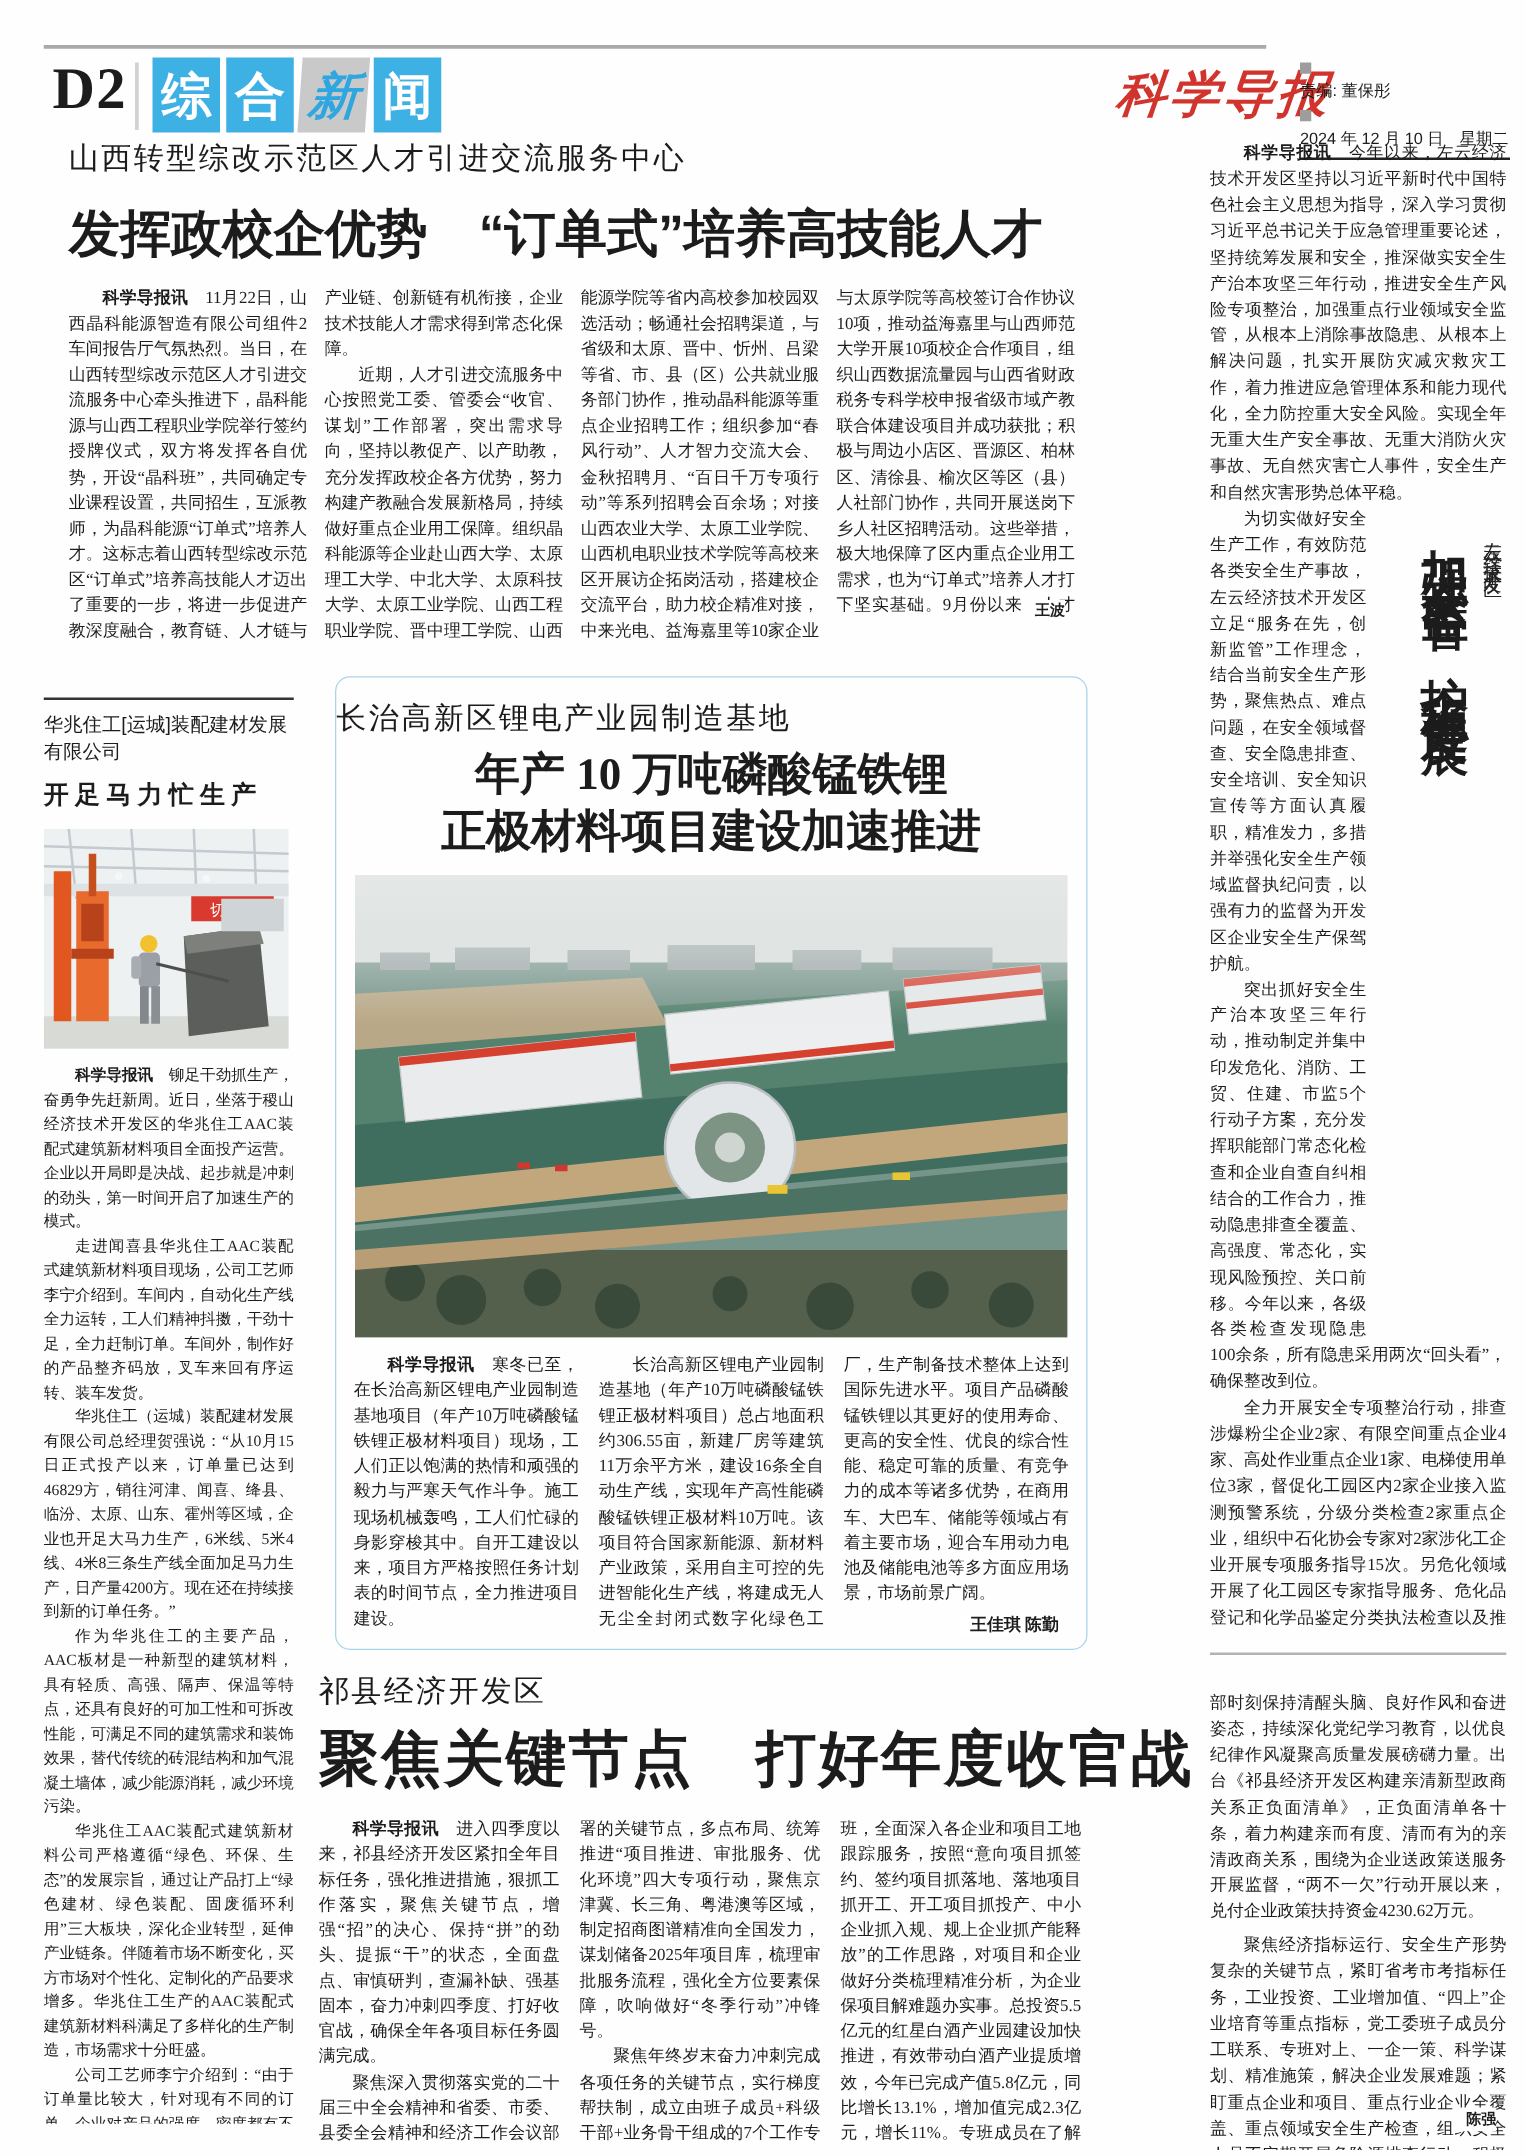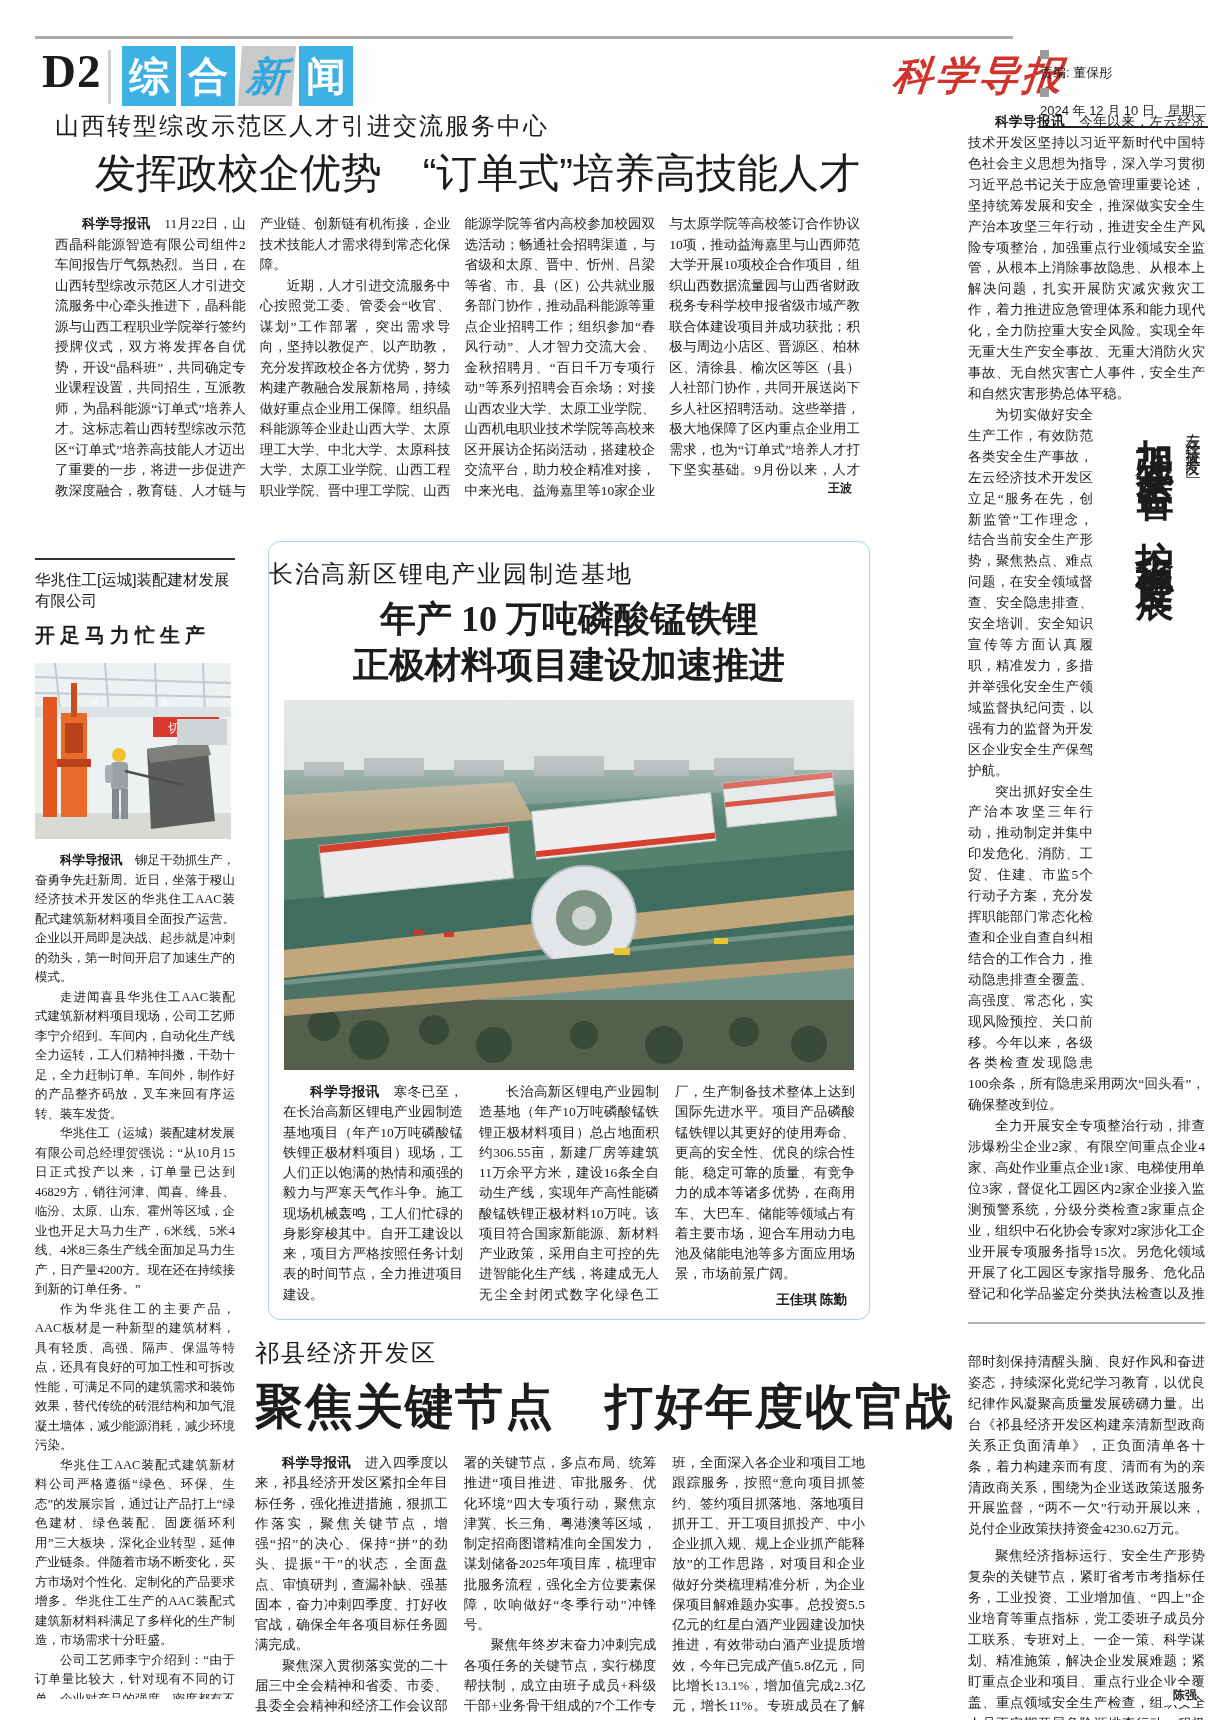--- a/index.html
+++ b/index.html
@@ -19,21 +19,21 @@
   .pubinfo{position:absolute;left:1040px;top:50px;width:170px;font-size:13px;}
   .pubinfo .row{display:flex;align-items:flex-start;gap:5px;margin-bottom:6px;white-space:nowrap;flex-direction:column;}
   .sq{display:inline-block;width:9px;height:9px;background:#9d9d9d;flex:0 0 auto;}
   .pubinfo .rule{height:2px;background:#222;margin-top:3px;width:168px;}
   
   .kicker{text-align:left;font-size:24px;letter-spacing:2px;}
   p{margin:0;text-indent:2em;}
   .lead{font-weight:bold;}
   
   .main-art{position:absolute;left:55px;top:110px;width:805px;height:402px;}
-  .main-headline{text-align:right;font-size:41px;font-weight:normal;margin-top:4px;white-space:nowrap;}
+  .main-headline{text-align:left;font-size:41px;font-weight:bold;margin-top:18px;white-space:nowrap;}
   .main-text{margin-top:13px;height:300px;column-count:4;column-gap:14px;font-size:13.5px;
              line-height:1.52;text-align:justify;overflow:hidden;}
   .byline-abs{position:absolute;right:8px;bottom:15px;background:#fefefe;padding-left:10px;font-weight:bold;font-size:12px;}
   
   .right-art{position:absolute;left:968px;top:112px;width:237px;height:1192px;overflow:hidden;
              font-size:13.5px;line-height:1.55;text-align:justify;}
   .vert-head{float:right;width:102px;height:642px;margin:4px 0 8px 10px;display:flex;justify-content:flex-end;}
   .vh-title{writing-mode:vertical-rl;font-size:38px;font-weight:bold;letter-spacing:9px;line-height:1.2;}
   .vh-kicker{writing-mode:vertical-rl;font-size:15px;letter-spacing:4px;padding-top:12px;margin-left:5px;color:#222;}
   .right-div{position:absolute;left:968px;top:1322px;width:237px;height:2px;background:#b3b3b3;}

